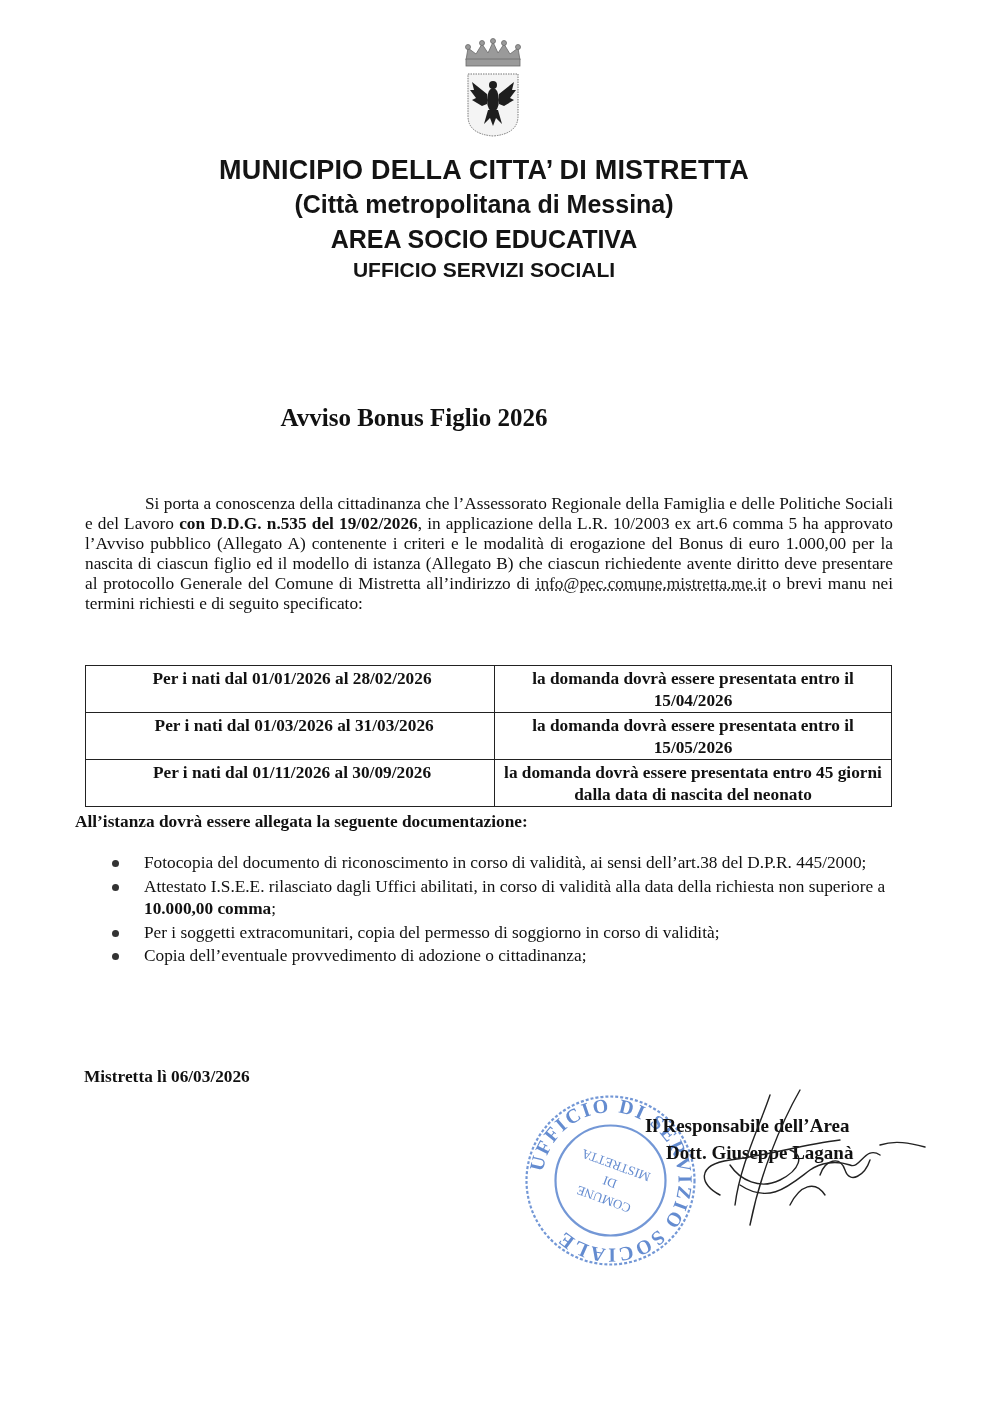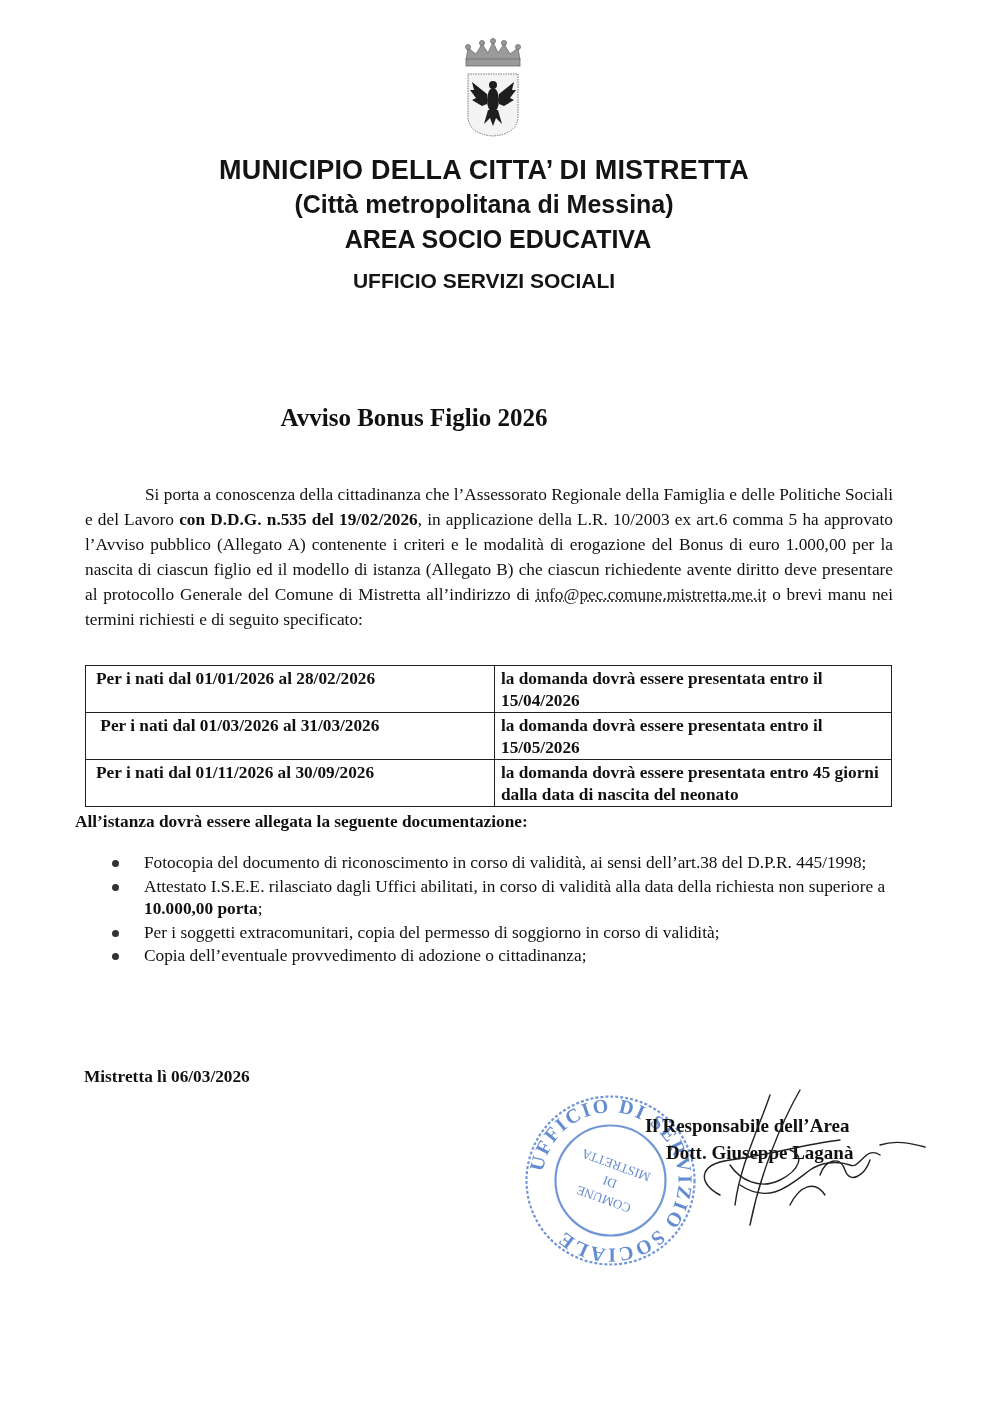--- a/index.html
+++ b/index.html
@@ -8,32 +8,32 @@
   .sans { font-family: "Liberation Sans", "DejaVu Sans", sans-serif; }
   .serif { font-family: "Liberation Serif", "DejaVu Serif", serif; }
 
   
   #crest { left: 458px; top: 38px; width: 70px; height: 100px; }
 
   
   .hdr { left: 0; width: 968px; text-align: center; font-weight: bold; color: #141414; }
   #h1 { top: 155px; font-size: 27px; letter-spacing: 0.2px; }
   #h2 { top: 190px; font-size: 25px; }
-  #h3 { top: 225px; font-size: 25px; padding-left: 14px; }
-  #h4 { top: 258px; font-size: 21px; margin-top: 11px; }
+  #h3 { top: 225px; font-size: 25px; }
+  #h4 { top: 258px; font-size: 21px; }
 
   #title { top: 404px; left: 0; width: 828px; text-align: center; font-size: 25px; font-weight: bold; }
 
   
-  #intro { left: 85px; top: 482px; width: 808px; font-size: 17.3px; line-height: 25px; text-align: justify; text-indent: 60px; }
+  #intro { left: 85px; top: 494px; width: 808px; font-size: 17.3px; line-height: 20px; text-align: justify; text-indent: 60px; }
   #intro b { font-weight: bold; }
   #intro .link { text-decoration: underline; text-decoration-style: dotted; color: #222; }
 
   
-  #deadlines { left: 85px; top: 665px; width: 807px; border-collapse: collapse; font-size: 17.3px; font-weight: bold; }
+  #deadlines { left: 85px; top: 665px; width: 807px; border-collapse: collapse; font-size: 17.3px; font-weight: bold; text-align: center; }
   #deadlines td { border: 1.4px solid #222; vertical-align: top; line-height: 22px; padding: 2px 6px 0 6px; height: 43px; }
   #deadlines td.c1 { width: 392px; padding-left: 10px; }
 
   #docs-heading { left: 75px; top: 812px; font-size: 17.3px; font-weight: bold; }
 
   #docs { left: 110px; top: 852px; width: 790px; margin: 0; padding: 0; list-style: none; font-size: 17.3px; line-height: 22.6px; }
   #docs li { position: relative; padding-left: 34px; margin-bottom: 1px; }
   #docs li .bullet { position: absolute; left: 2px; top: 8px; width: 7px; height: 7px; border-radius: 50%; background: #333; }
 
   #place-date { left: 84px; top: 1067px; font-size: 17.3px; font-weight: bold; }
@@ -91,22 +91,22 @@
     </tr>
     <tr>
       <td class="c1">Per i nati dal 01/11/2026 al 30/09/2026</td>
       <td>la domanda dovrà essere presentata entro 45 giorni dalla data di nascita del neonato</td>
     </tr>
   </tbody>
 </table>
 
 <div id="docs-heading" class="abs serif">All’istanza dovrà essere allegata la seguente documentazione:</div>
 <ul id="docs" class="abs serif">
-  <li><span class="bullet"></span><span>Fotocopia del documento di riconoscimento in corso di validità, ai sensi dell’art.38 del D.P.R. 445/1998;</span></li>
-  <li><span class="bullet"></span><span>Attestato I.S.E.E. rilasciato dagli Uffici abilitati, in corso di validità alla data della richiesta non superiore a </span><b>10.000,00 porta</b><span>;</span></li>
+  <li><span class="bullet"></span><span>Fotocopia del documento di riconoscimento in corso di validità, ai sensi dell’art.38 del D.P.R. 445/2000;</span></li>
+  <li><span class="bullet"></span><span>Attestato I.S.E.E. rilasciato dagli Uffici abilitati, in corso di validità alla data della richiesta non superiore a </span><b>10.000,00 comma</b><span>;</span></li>
   <li><span class="bullet"></span><span>Per i soggetti extracomunitari, copia del permesso di soggiorno in corso di validità;</span></li>
   <li><span class="bullet"></span><span>Copia dell’eventuale provvedimento di adozione o cittadinanza;</span></li>
 </ul>
 
 <div id="place-date" class="abs serif">Mistretta lì 06/03/2026</div>
 
 <svg id="stamp" class="abs" viewBox="0 0 175 175">
   <defs>
     <path id="stampRing" d="M87.5 87.5 m-68 0 a68 68 0 1 1 136 0 a68 68 0 1 1 -136 0"></path>
   </defs>

